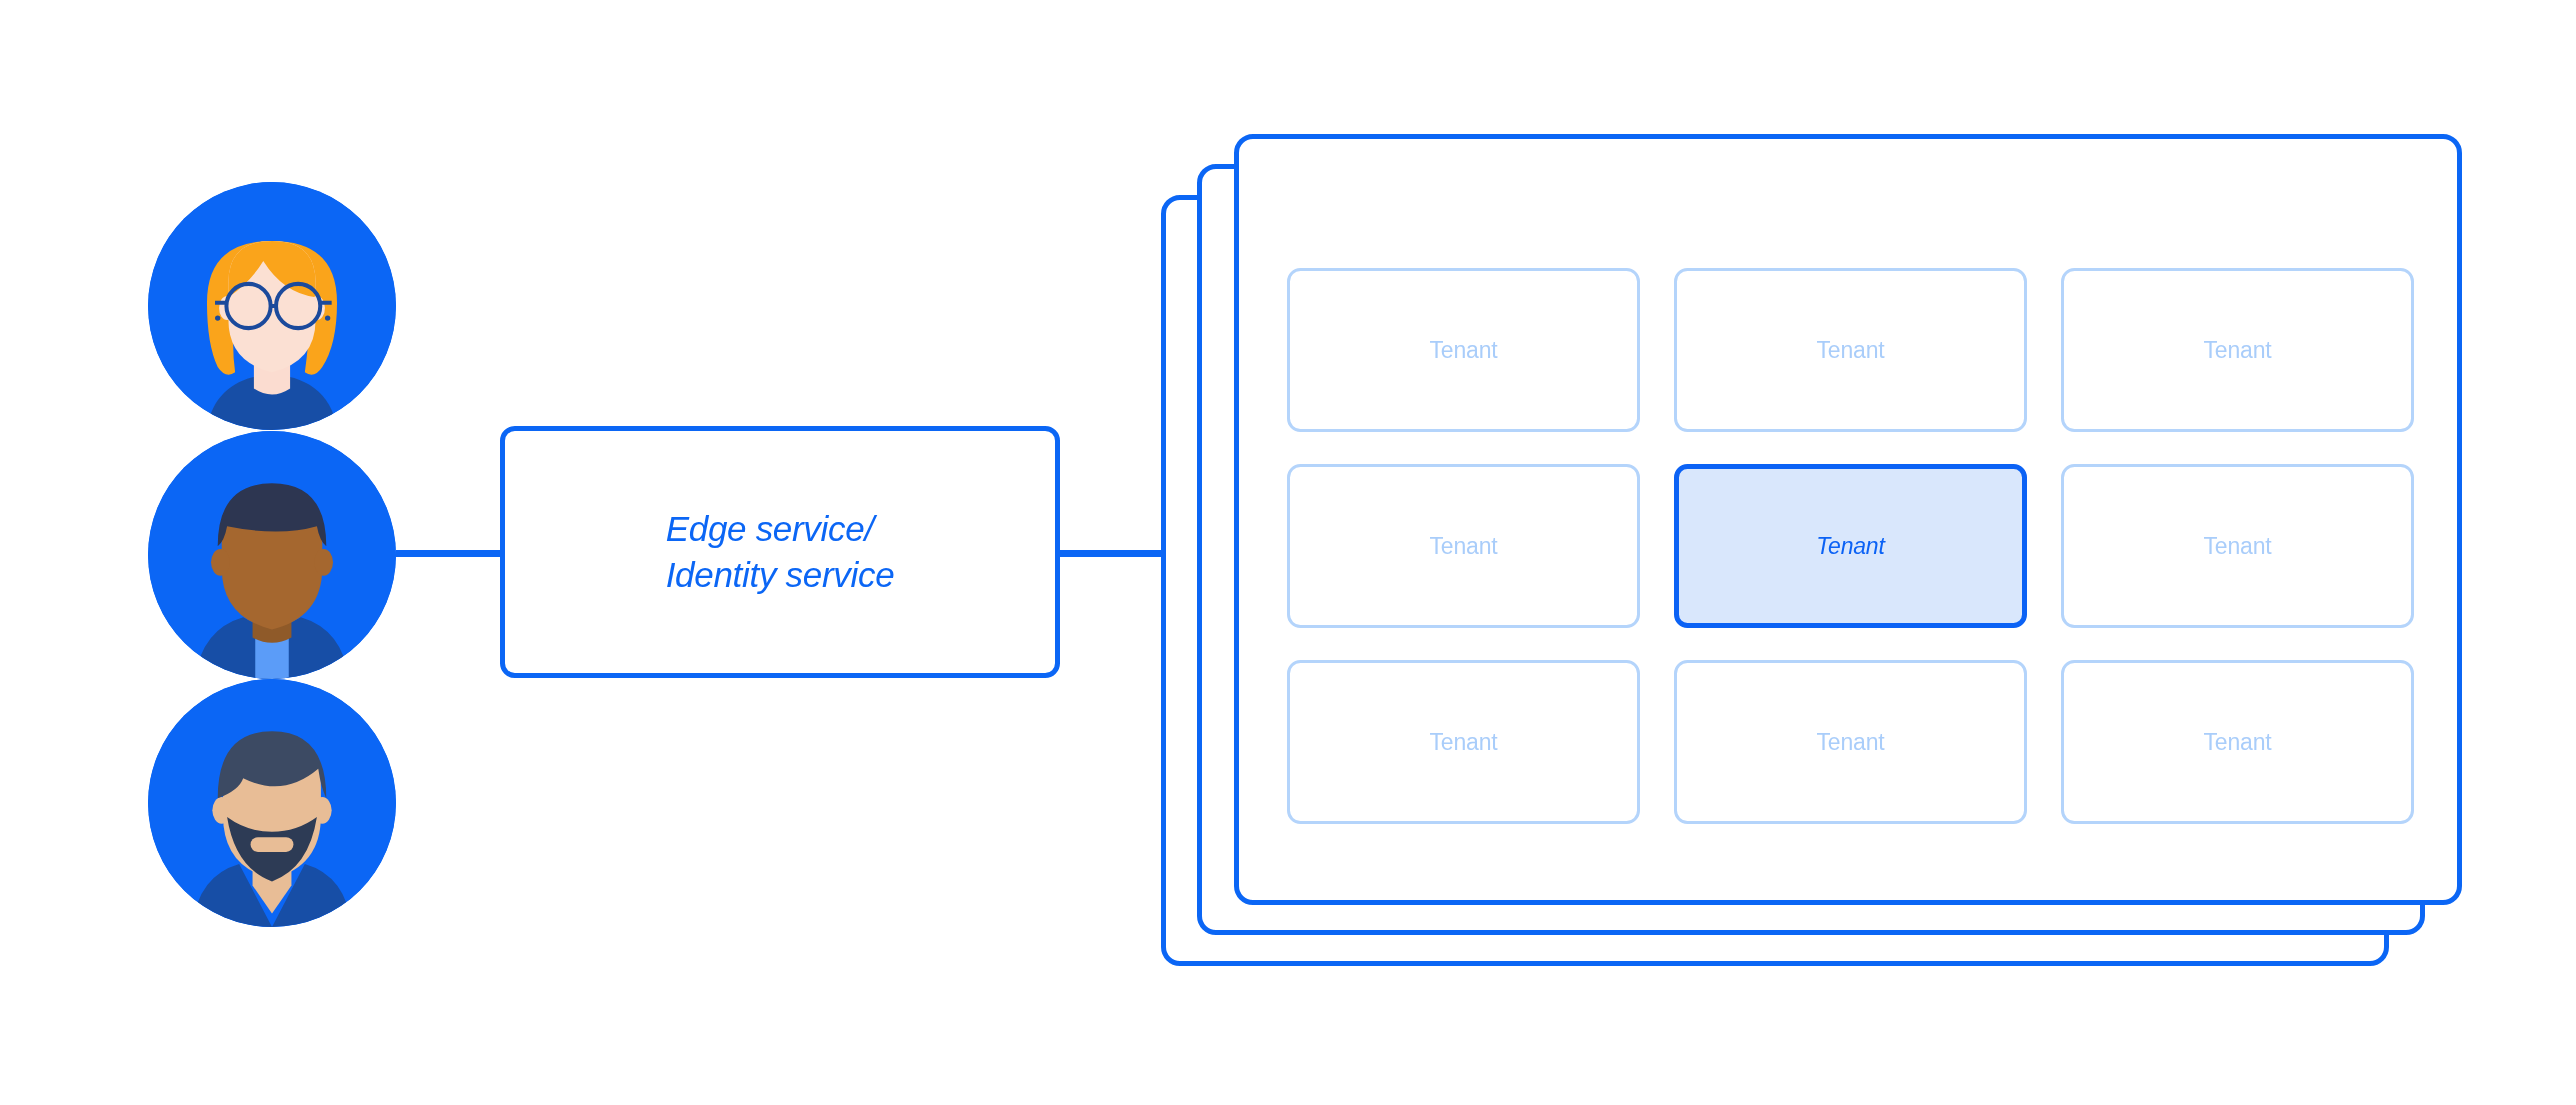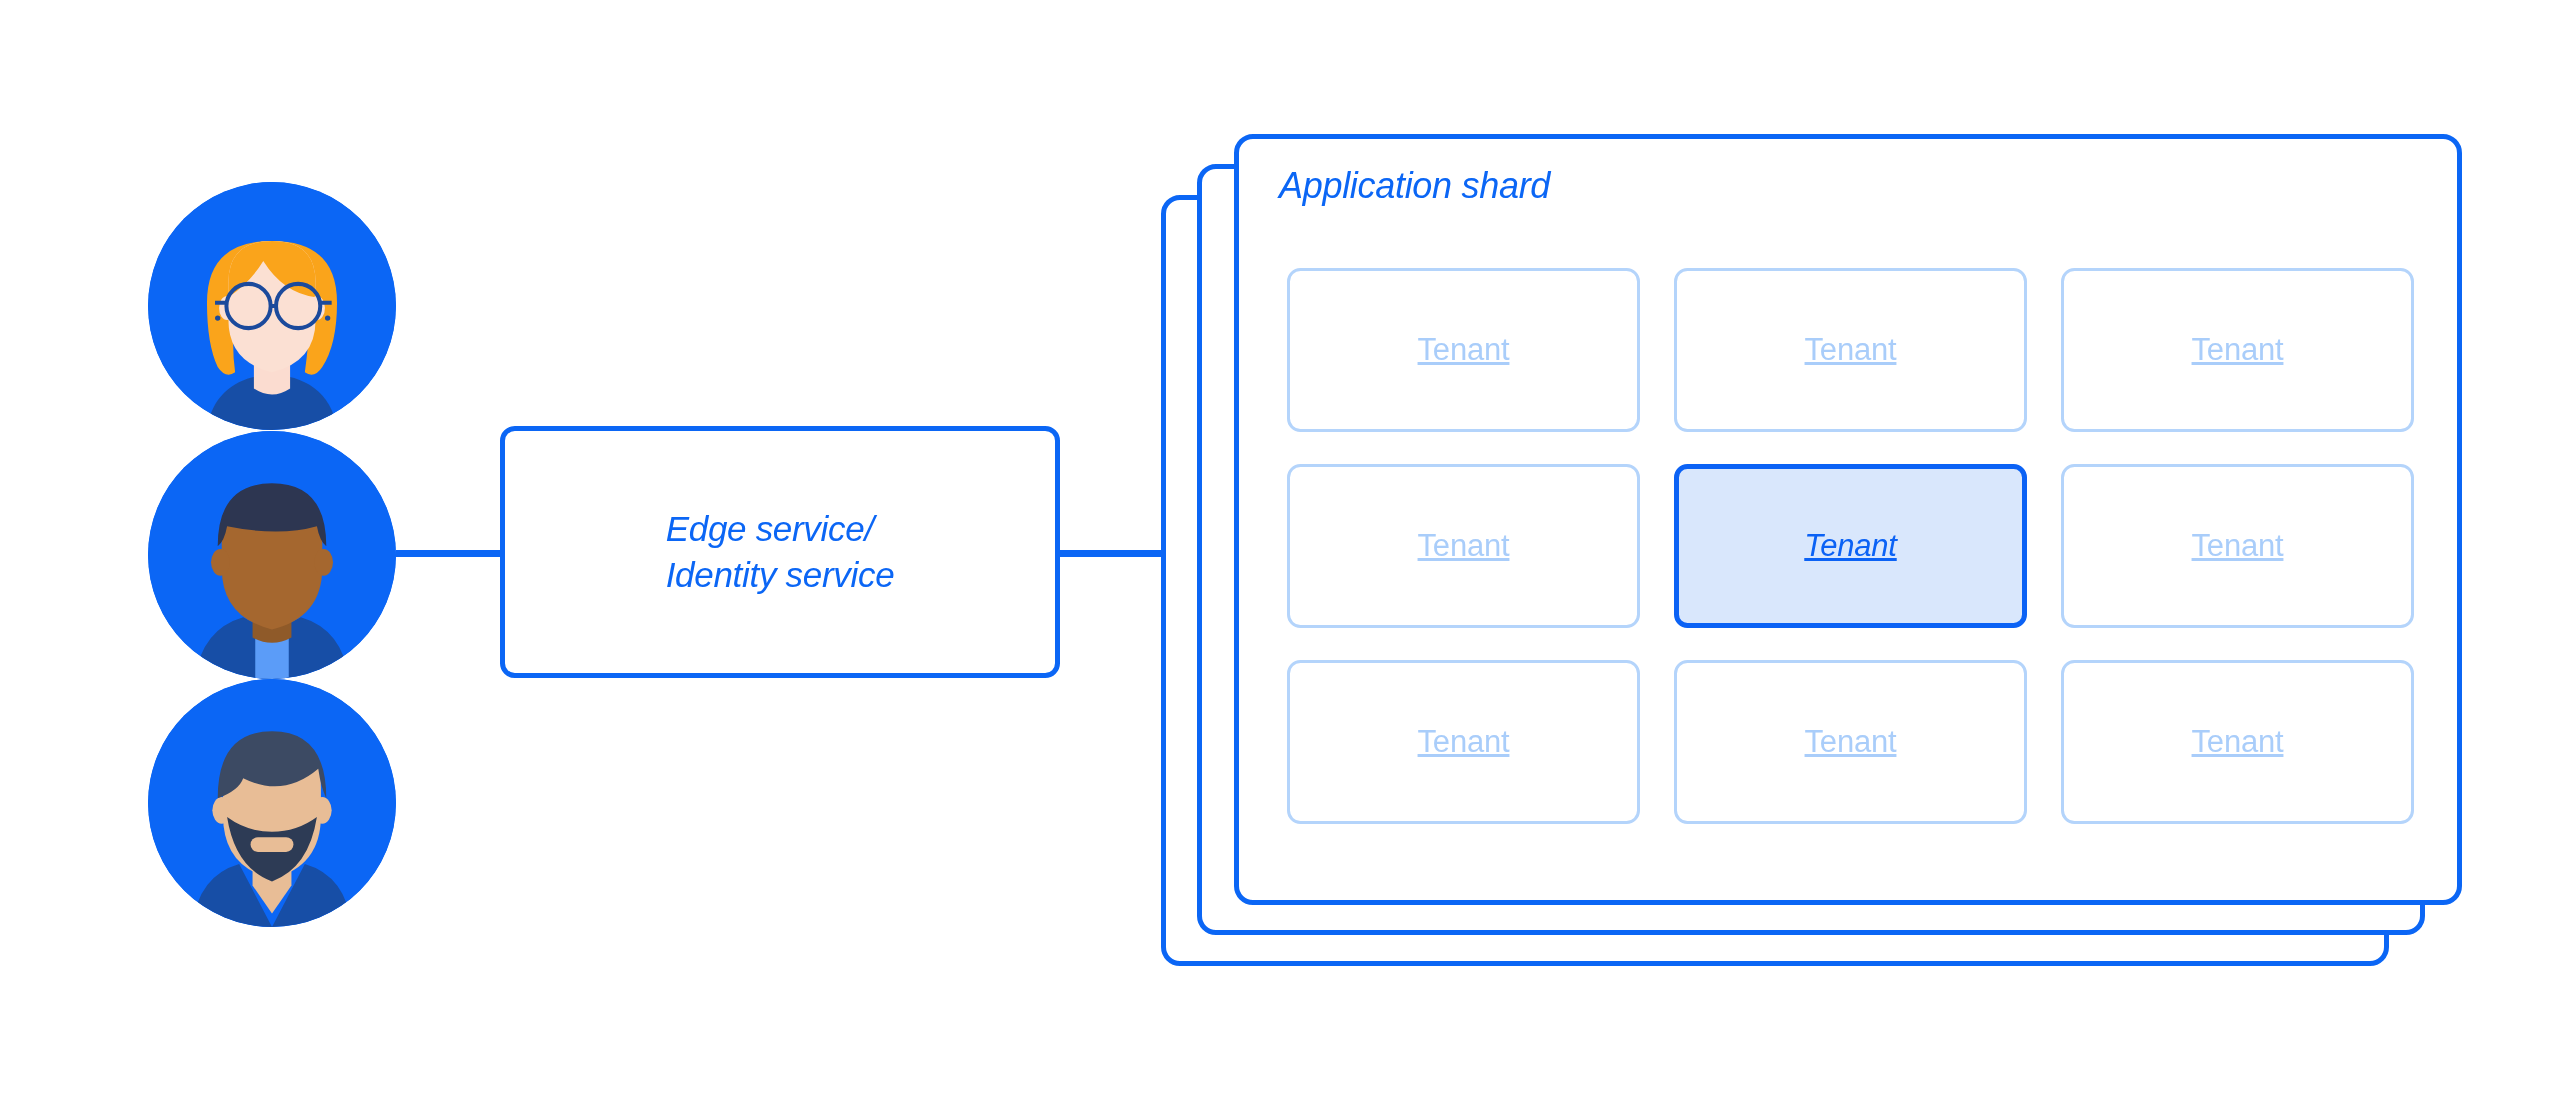--- a/index.html
+++ b/index.html
@@ -117,24 +117,23 @@
   .tenant-cell {
     box-sizing: border-box;
     border: 3.4px solid #b4d4fb;
     border-radius: 13.4px;
     background: #ffffff;
     display: flex;
     align-items: center;
     justify-content: center;
   }
   .tenant-label {
-    font-size: 31px;
+    font-size: 23px;
     color: #a9cdfa;
     letter-spacing: -0.2px;
-    text-decoration: underline;
   }
   .tenant-cell.selected {
     border: 5.4px solid #0b62f5;
     background: #d9e7fc;
   }
   .tenant-cell.selected .tenant-label {
     color: #0b62f5;
     font-style: italic;
   }
 </style>
@@ -237,21 +236,20 @@
 
   <div id="edge-service-box">
     <div id="edge-service-label">Edge service/
 Identity service</div>
   </div>
 
   <div class="shard-ghost" id="shard-ghost-2"></div>
   <div class="shard-ghost" id="shard-ghost-1"></div>
 
   <div id="application-shard-panel">
-    <div id="application-shard-title">Application shard</div>
 
     <div id="tenant-grid">
       <div class="tenant-cell">
         <span class="tenant-label">Tenant</span>
       </div>
       <div class="tenant-cell">
         <span class="tenant-label">Tenant</span>
       </div>
       <div class="tenant-cell">
         <span class="tenant-label">Tenant</span>

